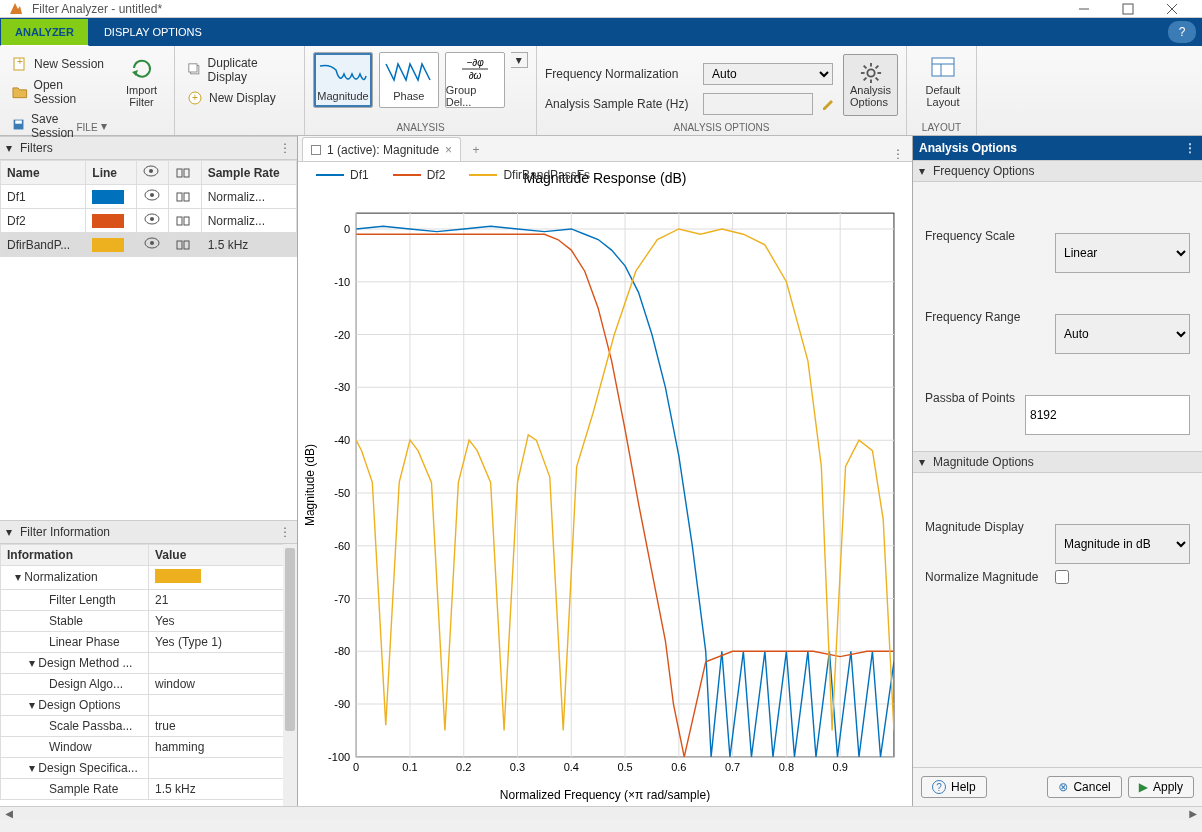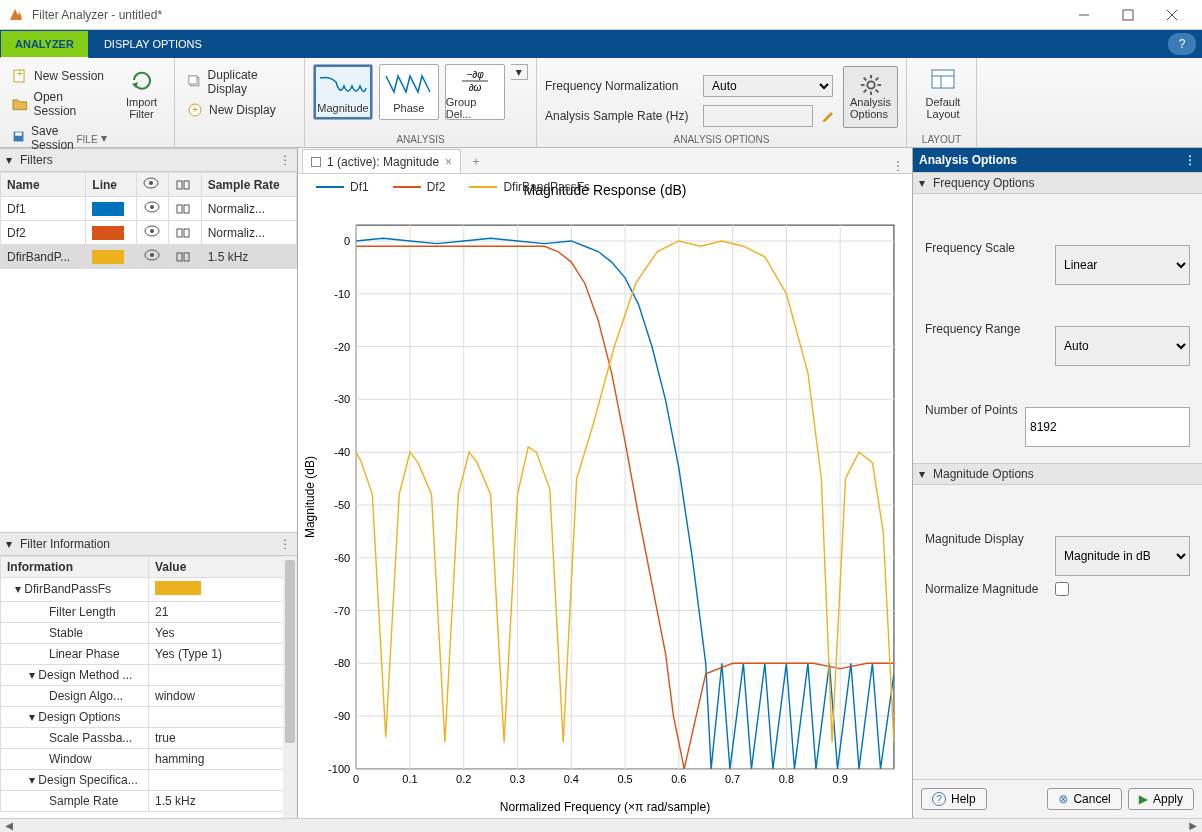--- a/index.html
+++ b/index.html
@@ -1,19 +1,19 @@
 <!DOCTYPE html>
 <html><head>
 <meta charset="utf-8">
 <style>
 * { box-sizing: border-box; margin: 0; padding: 0; font-family: "Segoe UI", Arial, sans-serif; }
 body { background: #f0f0f0; width: 1202px; height: 832px; overflow: hidden; font-size: 12px; color: #333; }
 
 
-.titlebar { height: 30px; background: #fff; display: flex; align-items: center; padding: 0 8px; border-bottom: 1px solid #ccc; }
+.titlebar { height: 18px; background: #fff; display: flex; align-items: center; padding: 0 8px; border-bottom: 1px solid #ccc; }
 .titlebar .logo { width: 16px; height: 16px; margin-right: 8px; }
 .titlebar .title { flex: 1; color: #555; }
 .titlebar .winbtn { width: 44px; height: 28px; display: flex; align-items: center; justify-content: center; color: #666; }
 
 
 .ribbon-tabs { height: 28px; background: #0a4d8c; display: flex; align-items: stretch; }
 .ribbon-tab { padding: 0 14px; color: #fff; font-size: 11px; display: flex; align-items: center; border: 1px solid transparent; }
 .ribbon-tab.active { background: #84cc16; color: #0a4d8c; border-color: #0a4d8c; border-bottom: 1px solid #fff; font-weight: bold; }
 .ribbon-tabs .spacer { flex: 1; }
 .ribbon-tabs .help { width: 28px; display:flex; align-items:center; justify-content:center; background:#3c7cb6; color:#fff; border-radius:10px; margin:3px 6px;}
@@ -386,21 +386,21 @@
     <div class="info-wrap" style="height:310px">
       <table class="info-tbl">
         <thead>
             <tr>
           <th>Information</th>
           <th>Value</th>
         </tr>
           </thead>
         <tbody id="info-body">
             <tr>
-              <td class="tree-1">▾ DfirBandPassFs</td>
+              <td class="tree-1">▾ Normalization</td>
               <td><span style="display:inline-block;width:46px;height:14px;background:#edb120"></span></td>
             </tr>
             <tr>
               <td class="tree-3">Filter Length</td>
               <td>21</td>
             </tr>
             <tr>
               <td class="tree-3">Stable</td>
               <td>Yes</td>
             </tr>
@@ -538,21 +538,21 @@
     <div class="opt-body">
       <div class="opt-row">
           <label>Frequency Scale</label>
           <select><option>Linear</option></select>
         </div>
       <div class="opt-row">
           <label>Frequency Range</label>
           <select><option>Auto</option></select>
         </div>
       <div class="opt-row">
-          <label>Number of Points</label>
+          <label>Passba of Points</label>
           <input type="text" value="8192" style="">
         </div>
     </div>
     <div class="section-hdr">
         <span class="tw">▾</span>
         <span>Magnitude Options</span>
       </div>
     <div class="opt-body">
       <div class="opt-row">
           <label>Magnitude Display</label>

